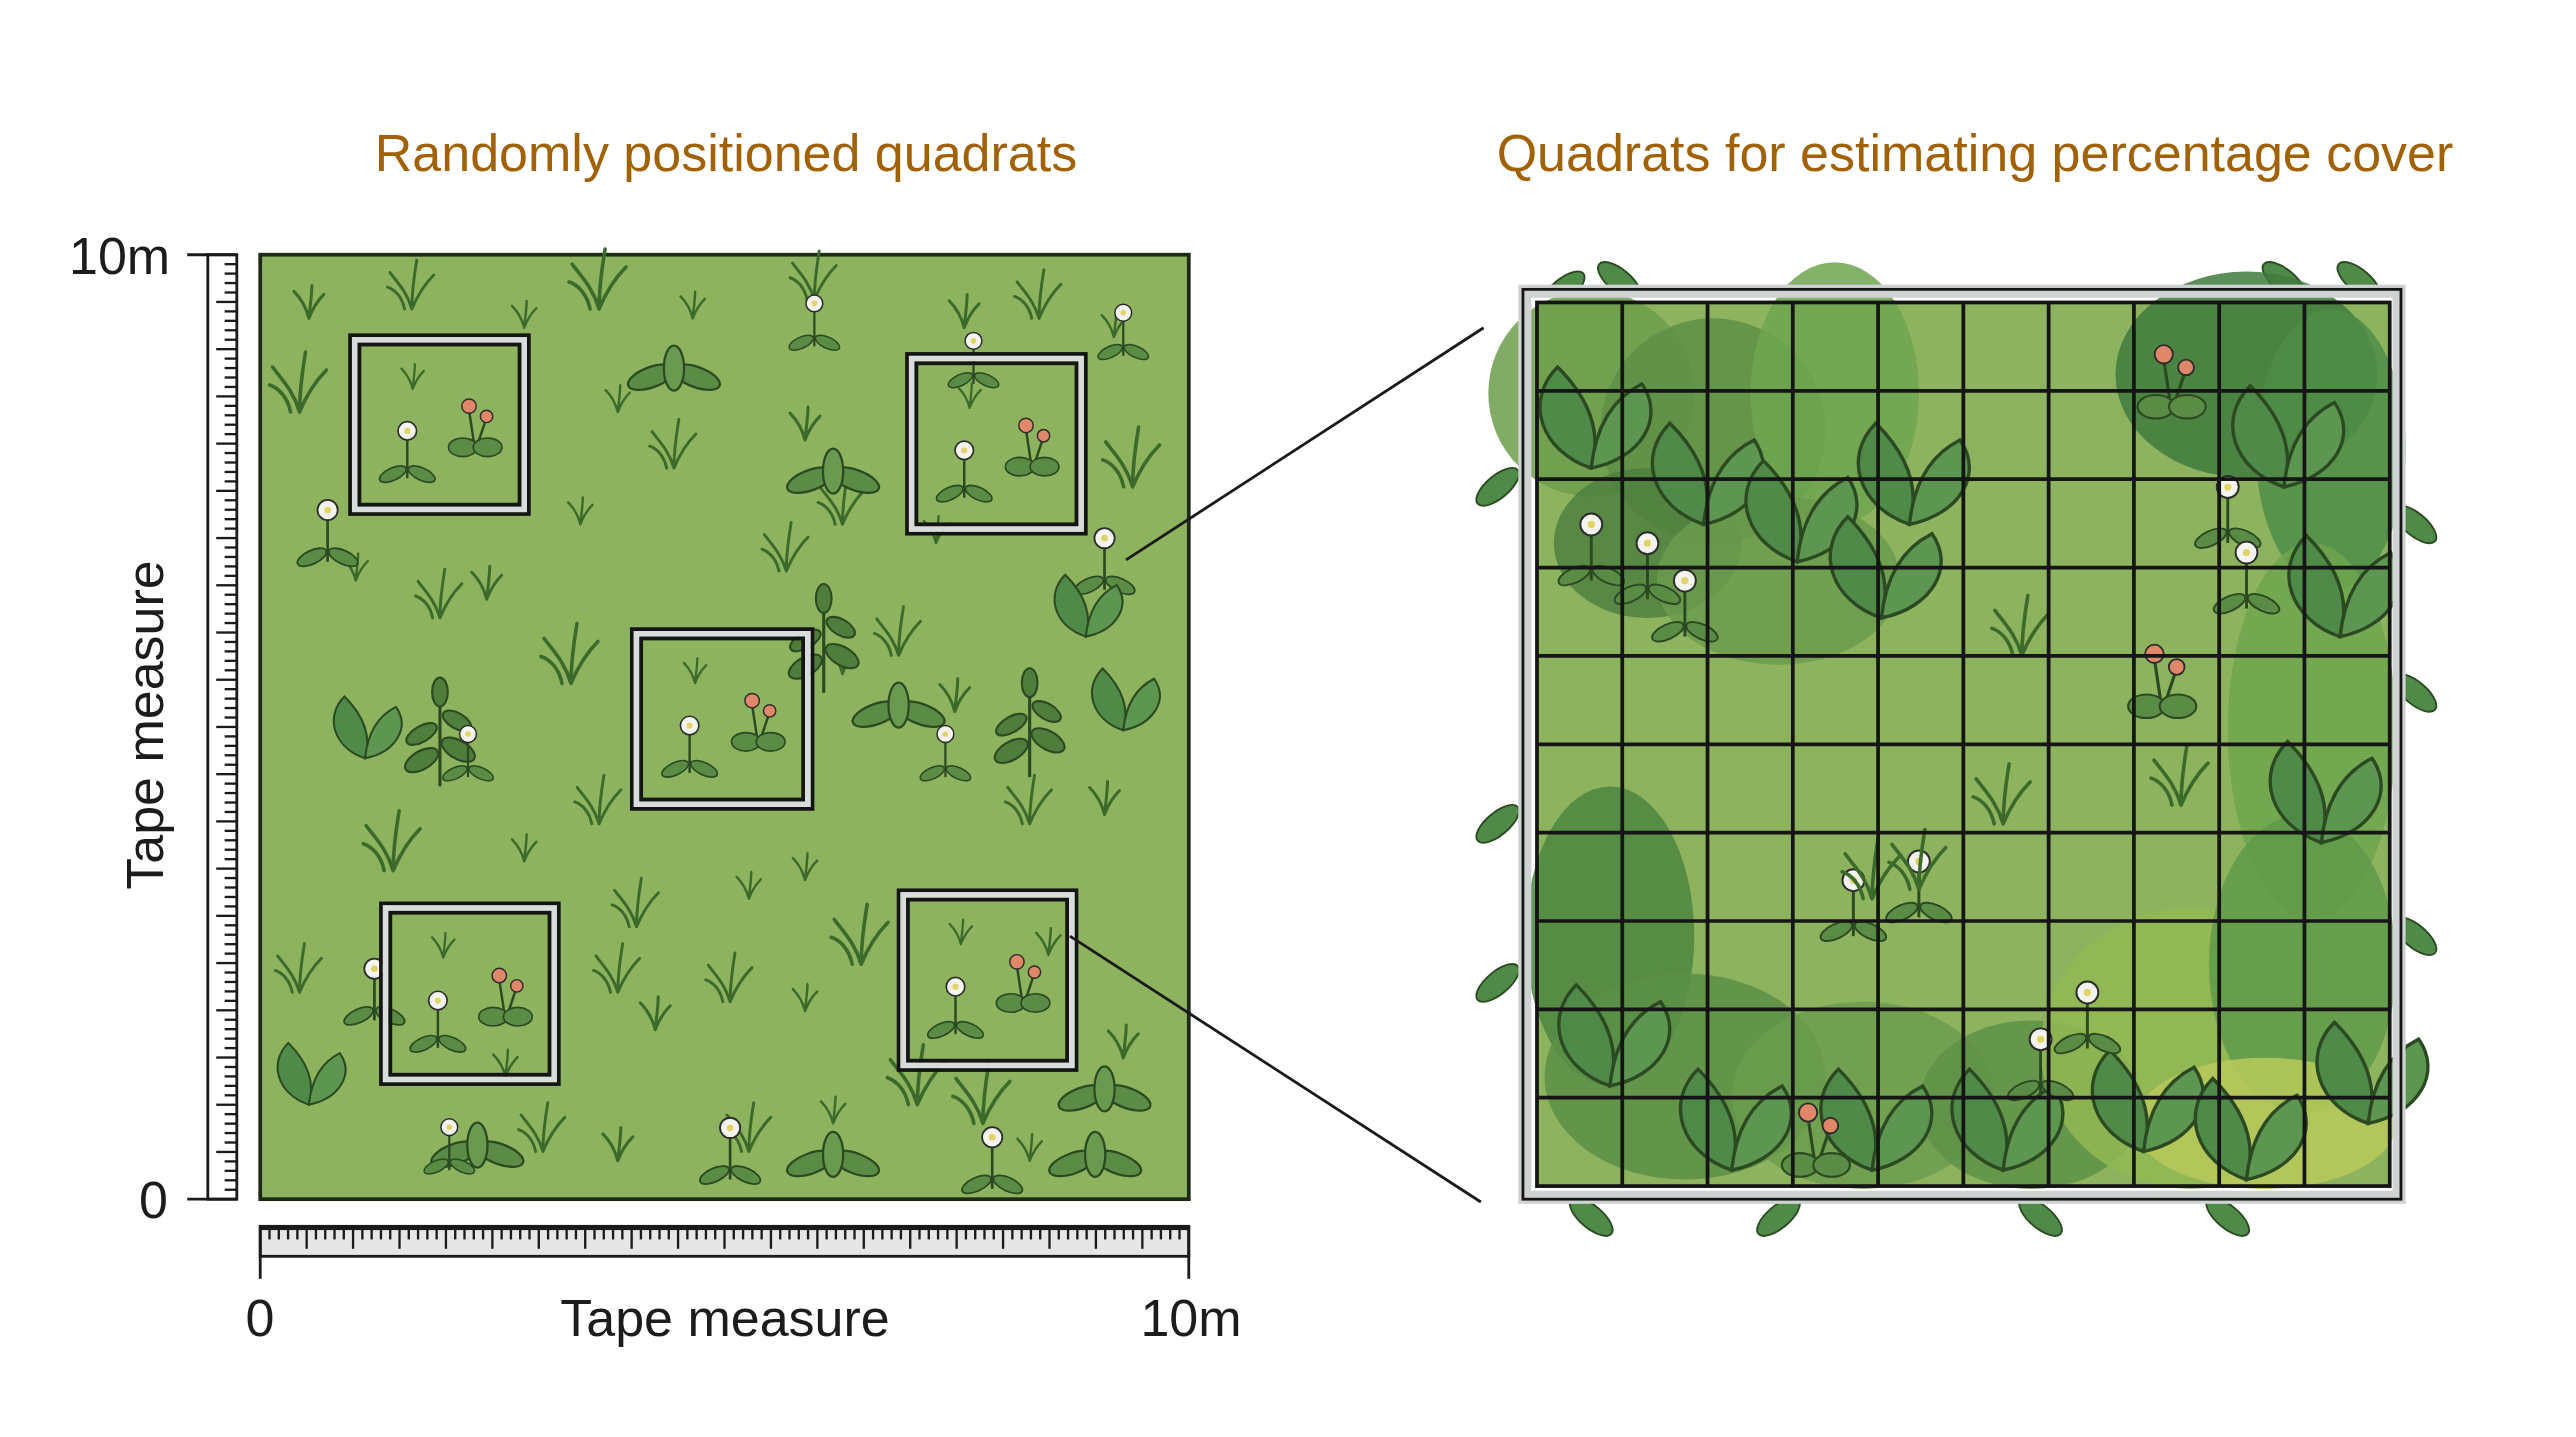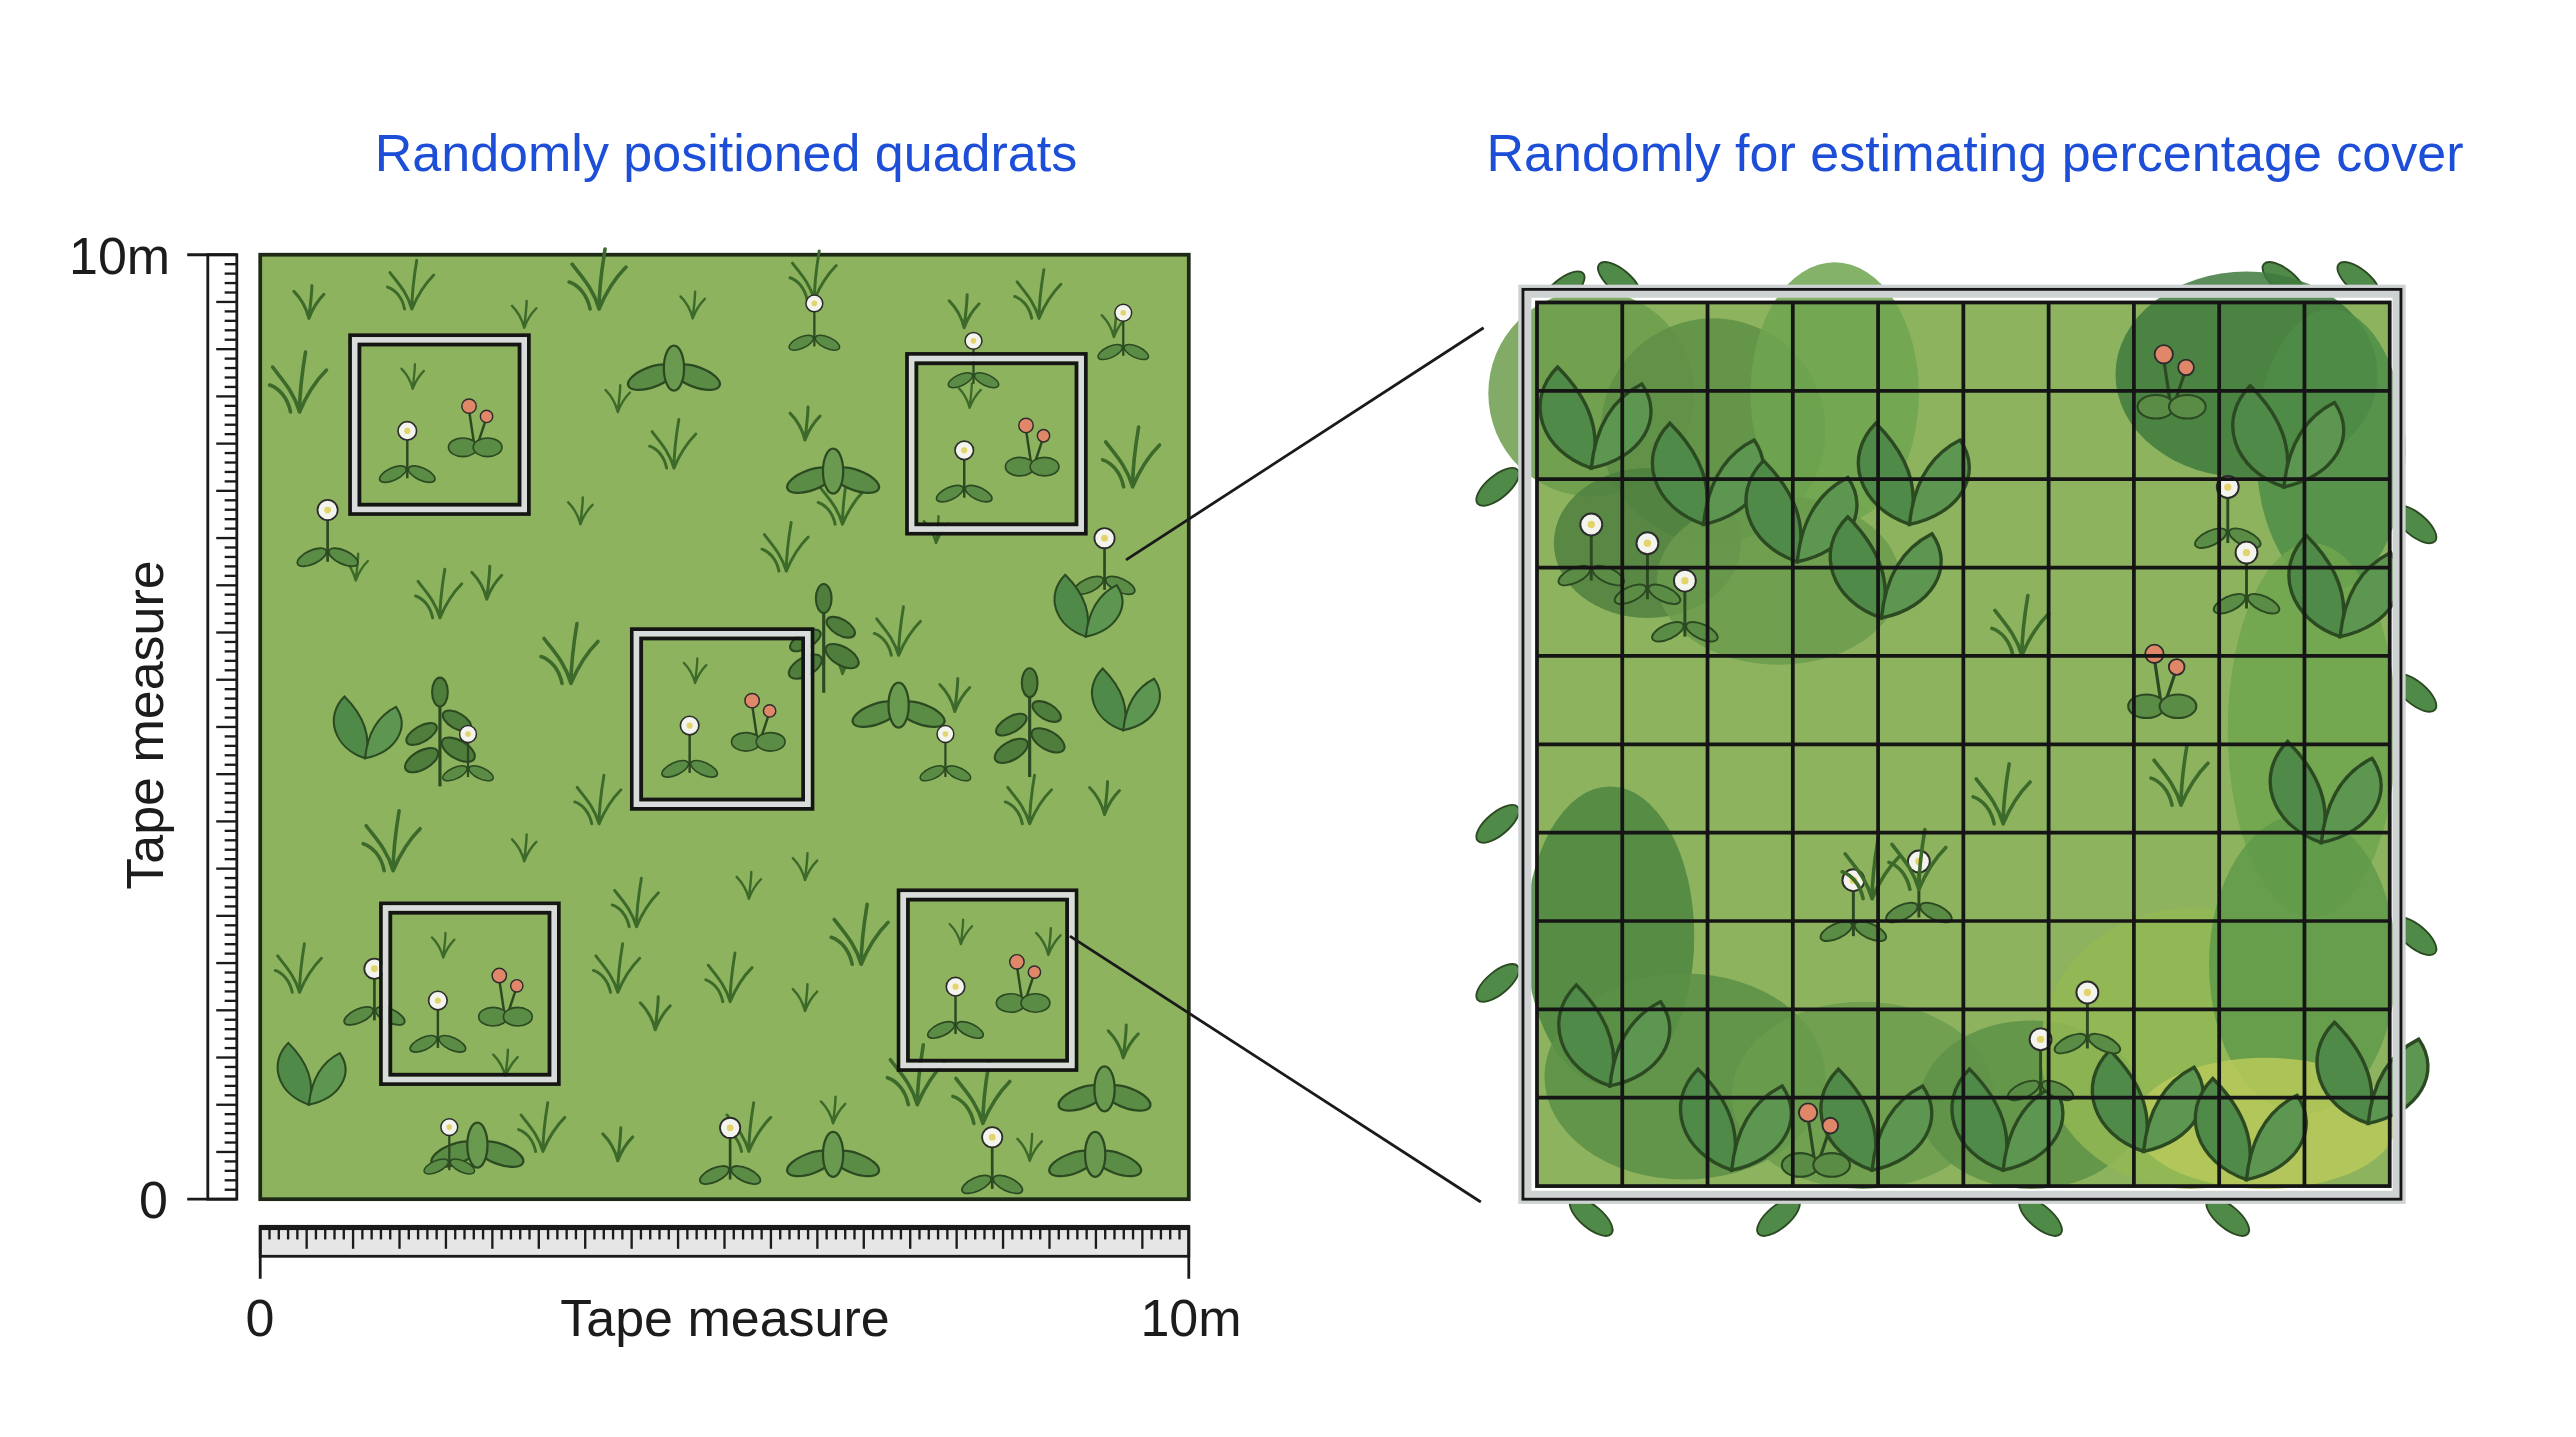--- a/index.html
+++ b/index.html
@@ -1,27 +1,27 @@
 <!DOCTYPE html>
 <html style="font-size:15px"><head>
 <meta charset="utf-8">
 <style>
   html, body { margin:0; padding:0; background:#ffffff; }
   body { width:2576px; height:1438px; position:relative; overflow:hidden;
          font-family:"Liberation Sans", "DejaVu Sans", sans-serif; color:#1a1a1a; }
   .title { position:absolute; top:120px; font-size:52px; line-height:66px; white-space:nowrap;
-           transform:translateX(-50%); color:#1d4ed8; }
+           transform:translateX(-50%); color:#a16207; }
   .label { position:absolute; font-size:52px; line-height:56px; white-space:nowrap; color:#1c1c1c; }
   #svg-main { position:absolute; left:0; top:0; }
 </style>
 </head>
 <body>
 
 <div class="title" style="left:726px;">Randomly positioned quadrats</div>
-<div class="title" style="left:1975px;">Randomly for estimating percentage cover</div>
+<div class="title" style="left:1975px;">Quadrats for estimating percentage cover</div>
 
 <div class="label" style="left:69px; top:228px;">10m</div>
 <div class="label" style="left:139px; top:1172px;">0</div>
 <div class="label" style="left:145px; top:725px; transform:translate(-50%,-50%) rotate(-90deg);">Tape measure</div>
 
 <div class="label" style="left:260px; top:1290px; transform:translateX(-50%);">0</div>
 <div class="label" style="left:725px; top:1290px; transform:translateX(-50%);">Tape measure</div>
 <div class="label" style="left:1191px; top:1290px; transform:translateX(-50%);">10m</div>
 
 <svg id="svg-main" width="2576" height="1438" viewBox="0 0 2752 1536" xmlns="http://www.w3.org/2000/svg">

